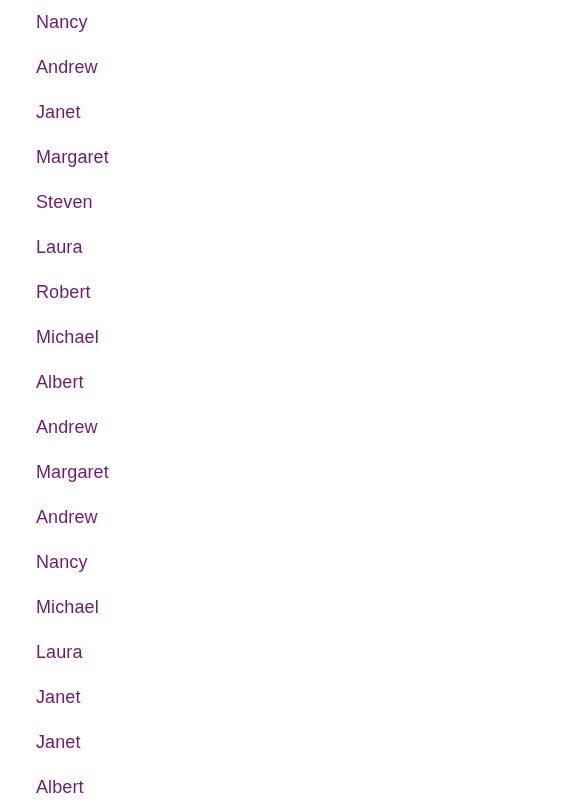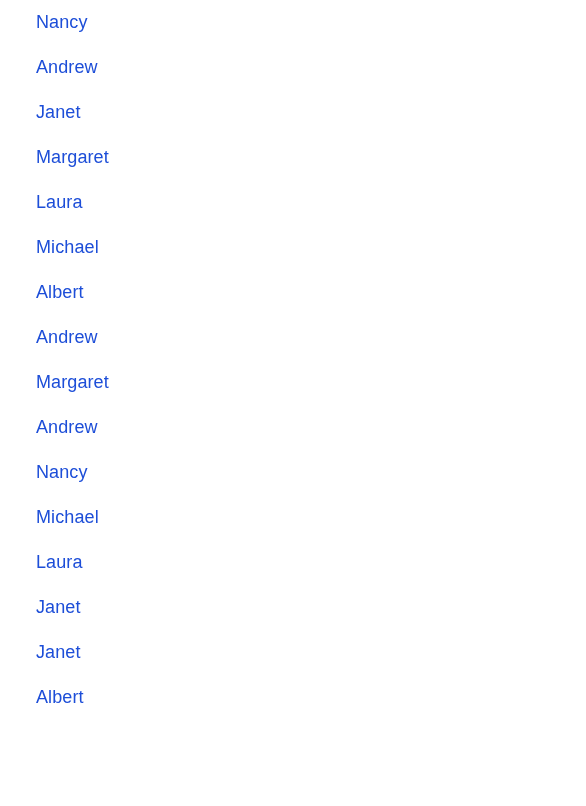--- a/index.html
+++ b/index.html
@@ -38,21 +38,21 @@
     padding-left: 36px;
     box-sizing: border-box;
     display: block;
     white-space: nowrap;
     overflow: hidden;
   }
   .name-text {
     font-family: "Liberation Sans", sans-serif;
     font-size: 18px;
     font-weight: 400;
-    color: #1d4ed8;
+    color: #701a75;
     letter-spacing: 0.1px;
     display: inline;
   }
 </style>
 </head>
 <body>
 
 <div class="page">
   <ul class="name-list">
     <li class="name-row">
@@ -61,21 +61,27 @@
     <li class="name-row">
       <span class="name-text">Andrew</span>
     </li>
     <li class="name-row">
       <span class="name-text">Janet</span>
     </li>
     <li class="name-row">
       <span class="name-text">Margaret</span>
     </li>
     <li class="name-row">
+      <span class="name-text">Steven</span>
+    </li>
+    <li class="name-row">
       <span class="name-text">Laura</span>
+    </li>
+    <li class="name-row">
+      <span class="name-text">Robert</span>
     </li>
     <li class="name-row">
       <span class="name-text">Michael</span>
     </li>
     <li class="name-row">
       <span class="name-text">Albert</span>
     </li>
     <li class="name-row">
       <span class="name-text">Andrew</span>
     </li>

